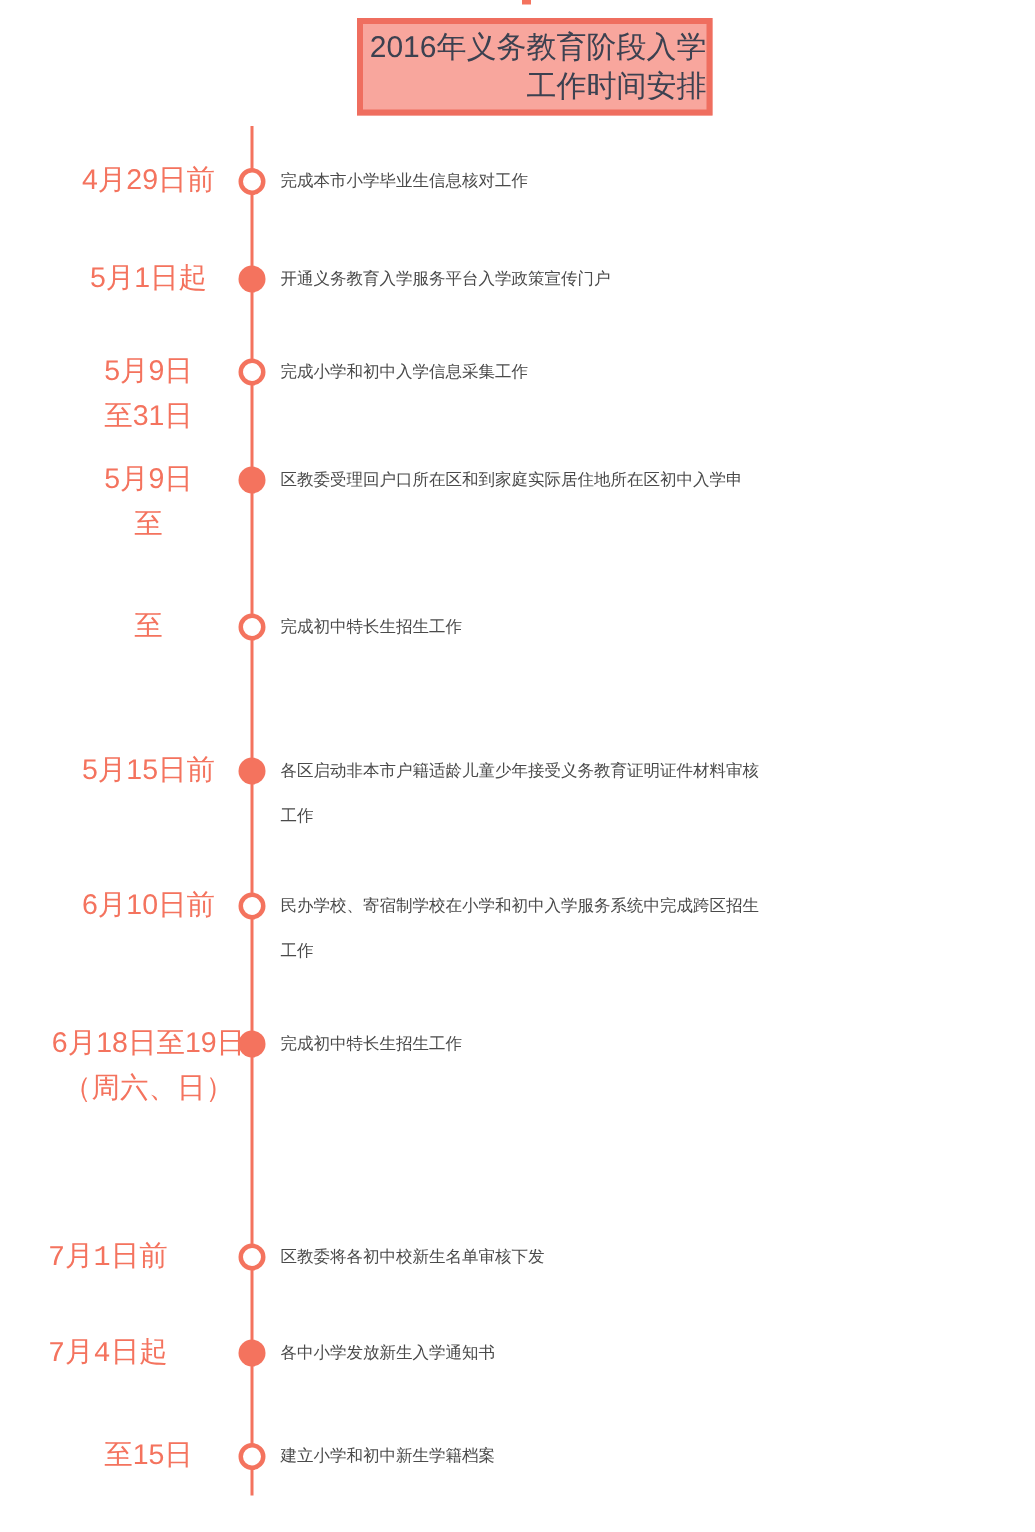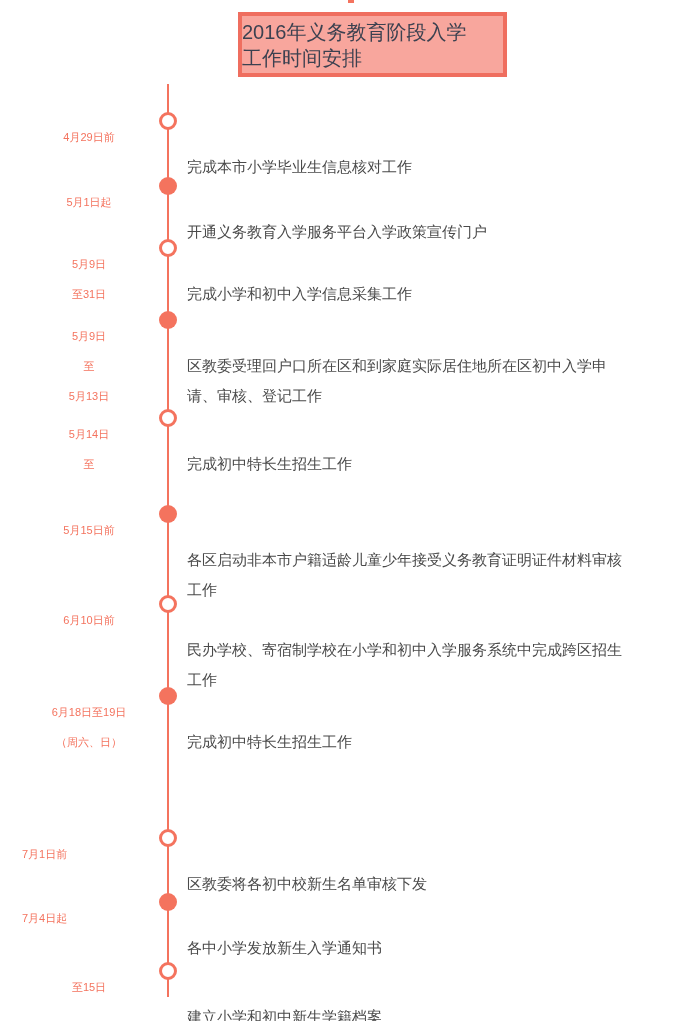--- a/index.html
+++ b/index.html
@@ -15,73 +15,72 @@
     overflow: hidden;
   }
   .top-edge-mark {
     position: absolute;
     left: 348px; top: 0; width: 6px; height: 3px;
     background: var(--accent);
   }
   .title-box {
     position: absolute;
     left: 238px; top: 12px;
-    width: 269px; height: 65px;
+    width: 237px; height: 65px;
     box-sizing: border-box;
     background: var(--title-bg);
     border: 4px solid var(--title-border);
     color: var(--title-text);
     font-size: 20px;
     line-height: 26px;
-    text-align: left;
+    text-align: right;
     padding-top: 3px;
   }
   .tl-line {
     position: absolute;
     left: 167px; top: 84px;
     width: 2px; height: 913px;
     background: var(--accent);
   }
   .tl-item {
     position: absolute;
     left: 0;
     width: 690px;
   }
   .tl-item .date {
     position: absolute;
-    left: 14px; top: 0;
+    left: 24px; top: 0;
     width: 150px;
     text-align: center;
     color: var(--accent);
-    font-size: 11px;
+    font-size: 19px;
     line-height: 30px;
-    margin-top: 16px;
   }
   .tl-item.left-date .date {
     text-align: left;
     padding-left: 8px;
     box-sizing: border-box;
+    font-family: Liberation Mono, monospace;
   }
   .tl-item .marker {
     position: absolute;
     left: 159px; top: 6px;
     width: 18px; height: 18px;
     border-radius: 50%;
     box-sizing: border-box;
   }
   .marker.hollow { background: #ffffff; border: 3px solid var(--accent); }
   .marker.filled { background: var(--accent); }
   .tl-item .text {
     position: absolute;
     left: 187px; top: 0;
     width: 494px;
     color: var(--body-text);
-    font-size: 15px;
+    font-size: 11px;
     line-height: 30px;
-    margin-top: 46px;
   }
 </style>
 </head>
 <body>
 
 <div id="stage" style="--accent: #f4735e; --title-bg: #f8a69d; --title-border: #ef6e5f; --title-text: #3c4150; --body-text: #4a4a4a; --page-bg: #ffffff;">
 
   <div class="top-edge-mark"></div>
 
   <div class="title-box">
@@ -117,31 +116,28 @@
         </div>
         <div class="marker hollow"></div>
         <div class="text">
           <div>完成小学和初中入学信息采集工作</div>
         </div>
       </div>
       <div class="tl-item" style="top: 305px;">
         <div class="date">
           <div>5月9日</div>
           <div>至</div>
-          <div>5月13日</div>
         </div>
         <div class="marker filled"></div>
         <div class="text">
           <div>区教委受理回户口所在区和到家庭实际居住地所在区初中入学申</div>
-          <div>请、审核、登记工作</div>
         </div>
       </div>
       <div class="tl-item" style="top: 403px;">
         <div class="date">
-          <div>5月14日</div>
           <div>至</div>
         </div>
         <div class="marker hollow"></div>
         <div class="text">
           <div>完成初中特长生招生工作</div>
         </div>
       </div>
       <div class="tl-item" style="top: 499px;">
         <div class="date">
           <div>5月15日前</div>

